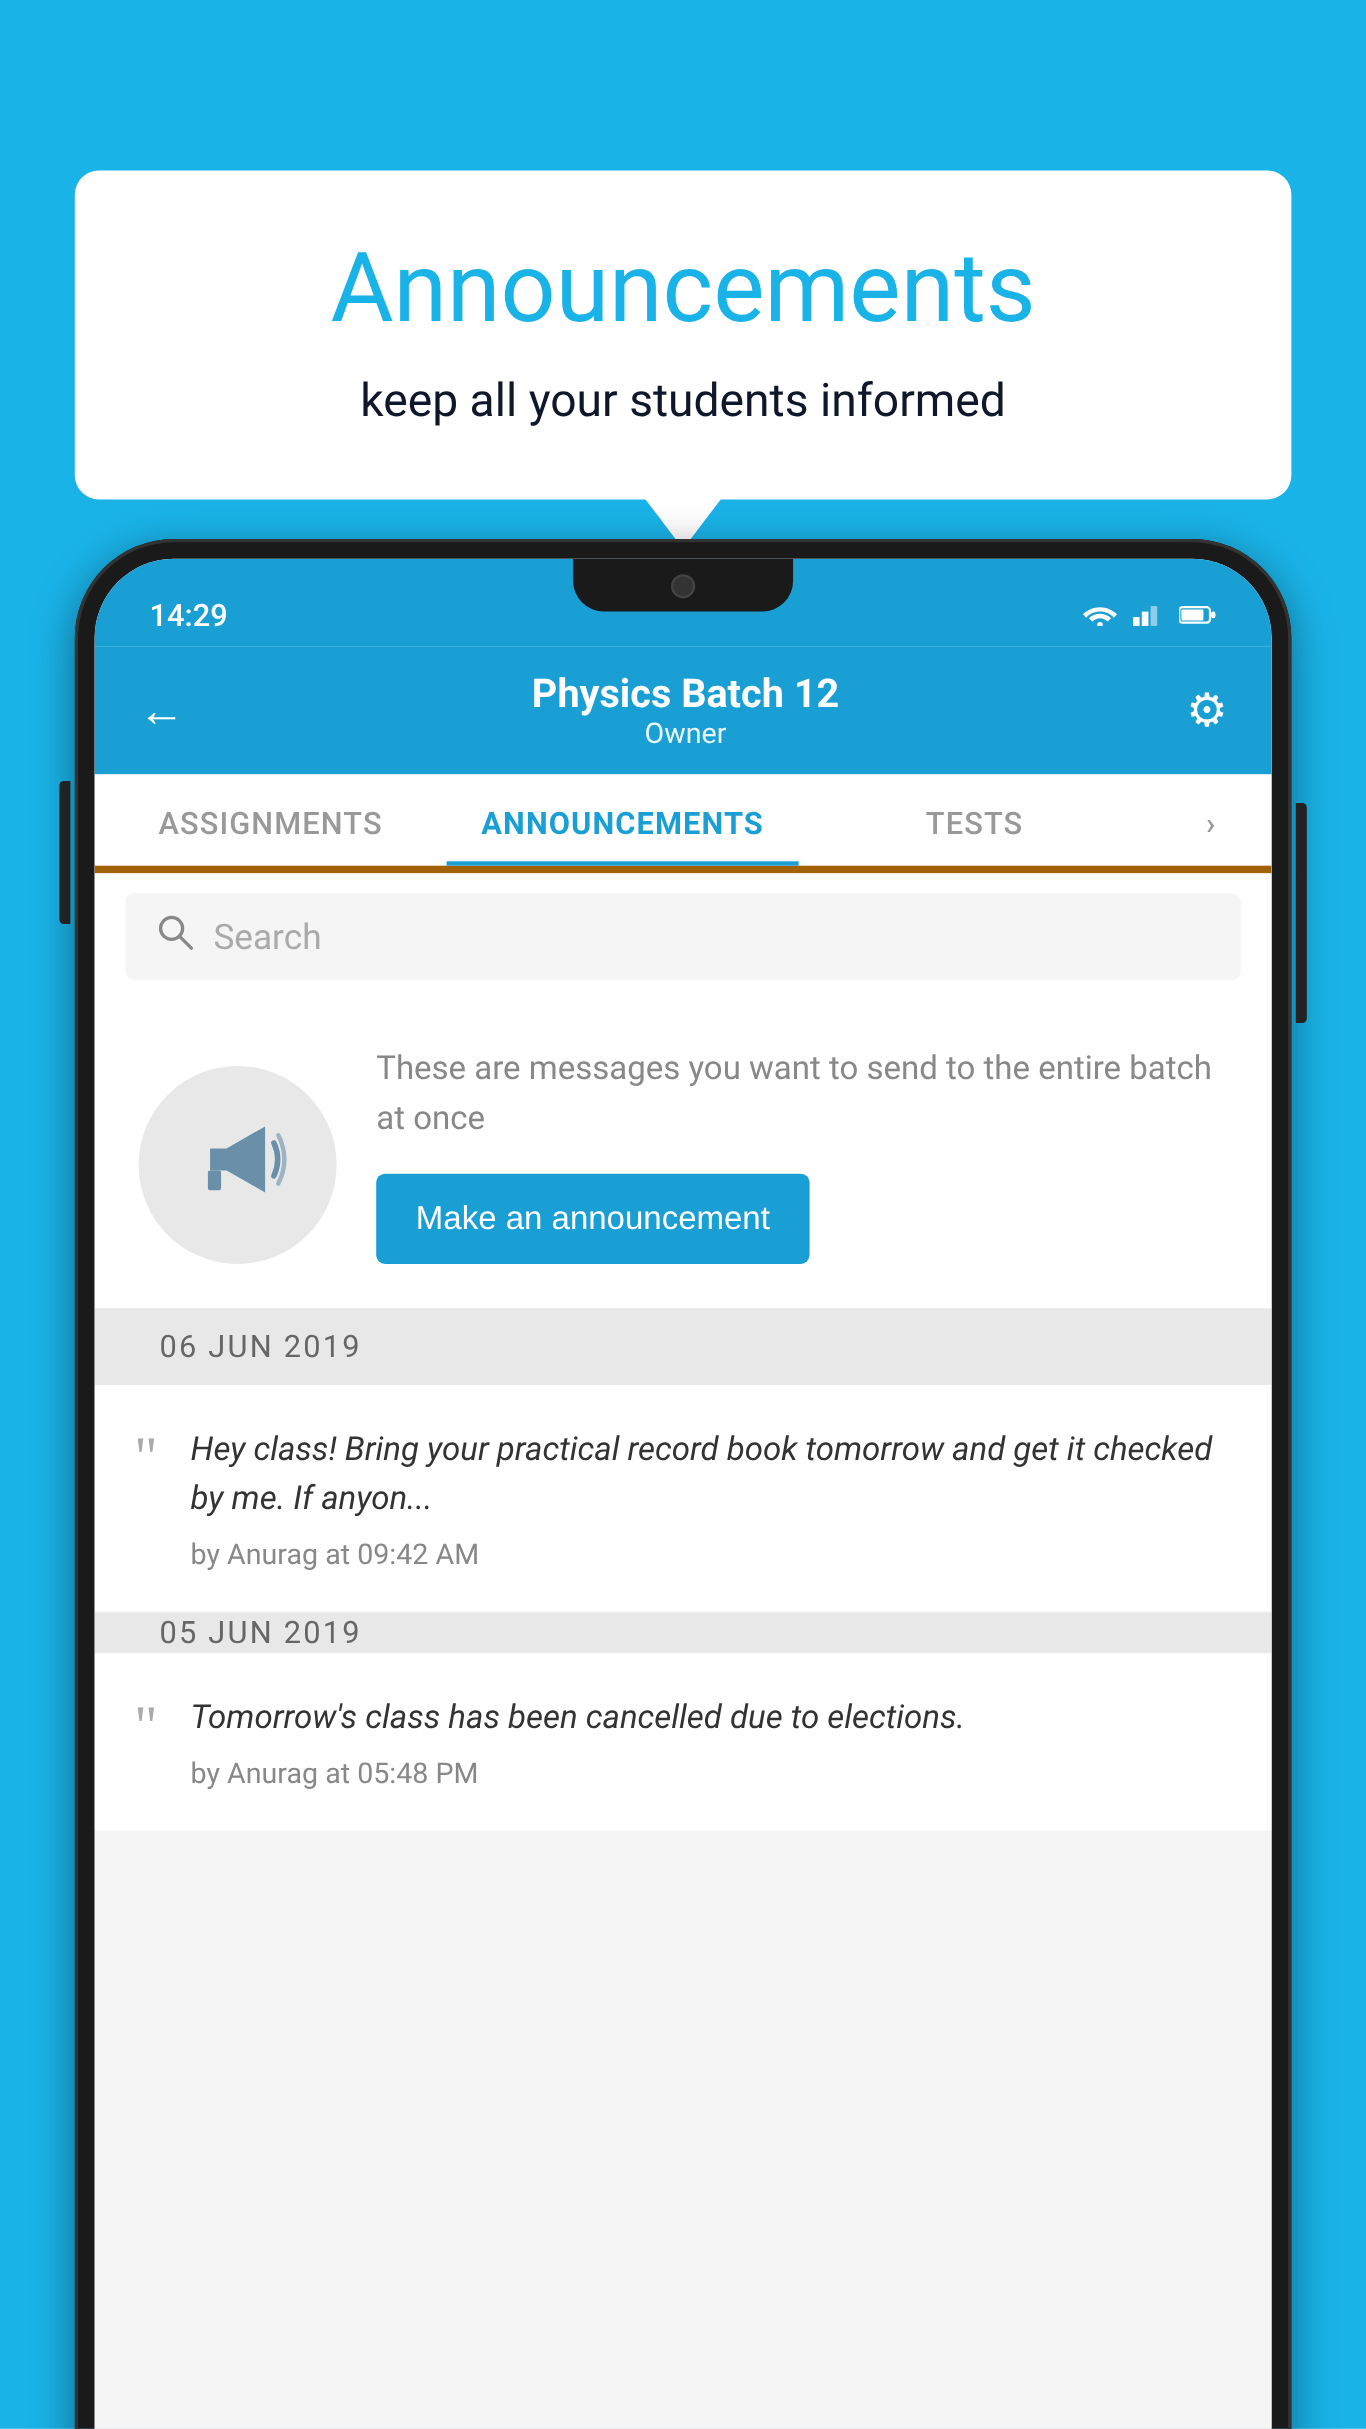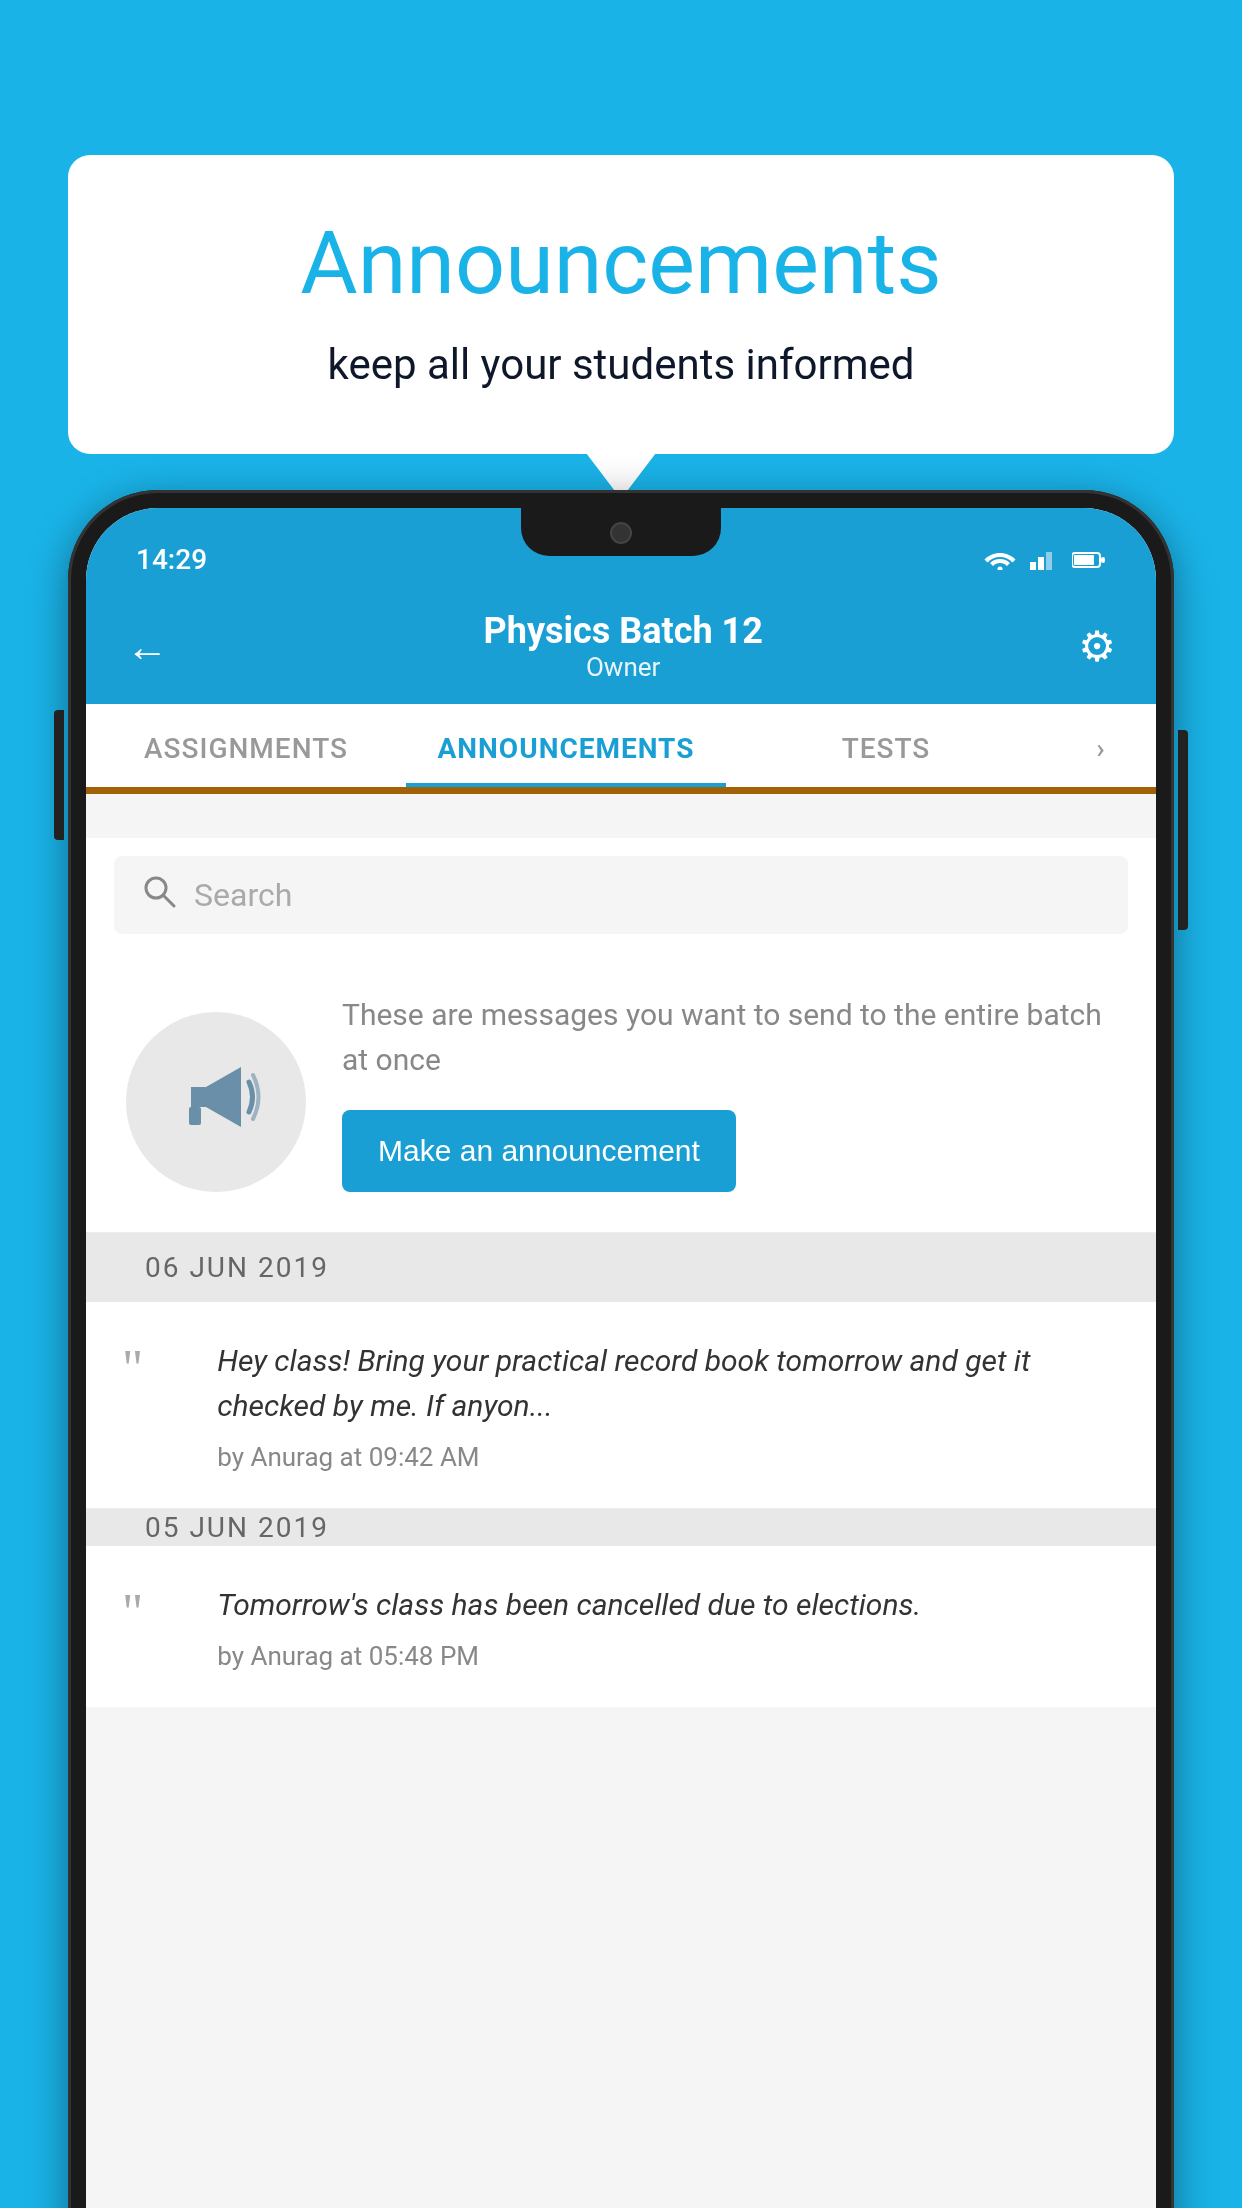--- a/index.html
+++ b/index.html
@@ -238,21 +238,20 @@
       background: #f5f5f5;
       display: flex;
       flex-direction: column;
     }
 
     
     .search-container {
       background: white;
       padding: 18px 28px;
       flex-shrink: 0;
-      margin-top: 44px;
     }
 
     .search-bar {
       background: #f5f5f5;
       border-radius: 8px;
       display: flex;
       align-items: center;
       padding: 18px 28px;
       gap: 18px;
     }
@@ -346,21 +345,20 @@
     .quote-icon {
       font-size: 52px;
       color: #aaa;
       line-height: 1;
       font-family: Georgia, serif;
       margin-top: 5px;
     }
 
     .announcement-text {
       flex: 1;
-      margin-left: 44px;
     }
 
     .announcement-message {
       font-size: 30px;
       color: #333;
       font-style: italic;
       line-height: 1.5;
       margin-bottom: 14px;
     }
 

